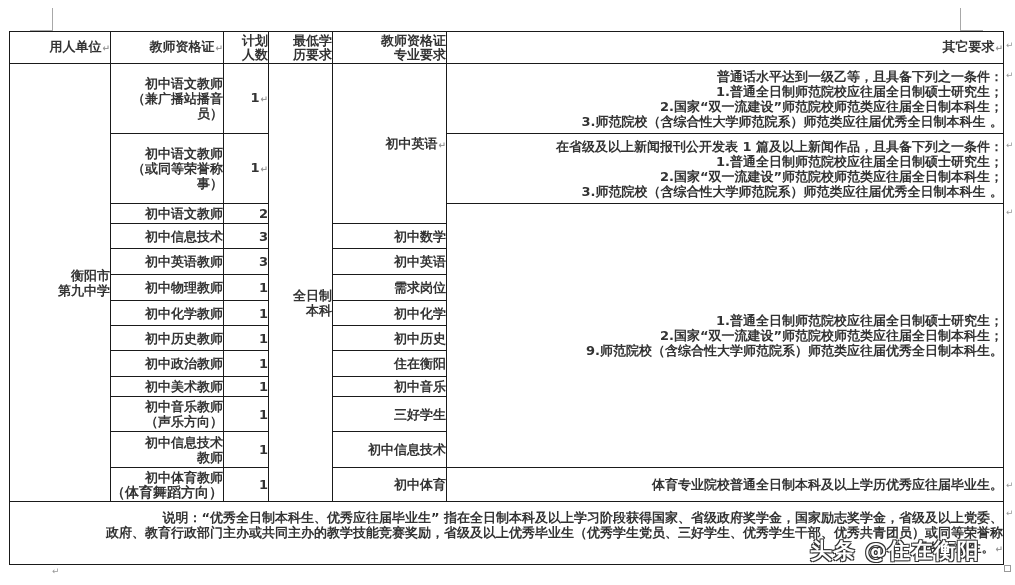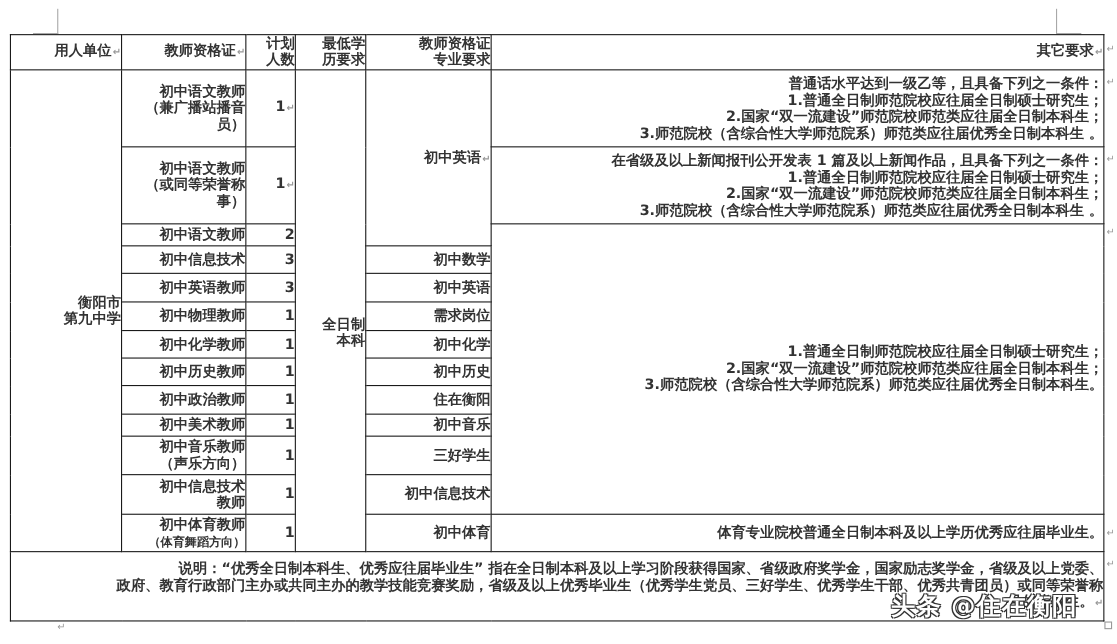--- a/index.html
+++ b/index.html
@@ -8,21 +8,21 @@
   .crop { position: absolute; border-color: #a8a8a8; border-style: solid; width: 0; height: 0; }
   .crop-tl { left: 30px; top: 8px; width: 22px; height: 22px; border-width: 0 1px 1px 0; }
   .crop-tr { left: 960px; top: 8px; width: 22px; height: 22px; border-width: 0 0 1px 1px; }
   table.doc { position: absolute; left: 9px; top: 31px; border-collapse: collapse; table-layout: fixed; }
   table.doc td { border: 1px solid #1a1a1a; padding: 0; font-size: 13px; line-height: 15px; text-align: right; vertical-align: middle; color: #333; font-weight: bold; }
   .pm { color: #999; font-size: 9px; margin-left: 1px; }
   td.req { text-align: left; padding-left: 6px; font-size: 13px; line-height: 15.5px; }
   td.req .line { display: block; white-space: nowrap; }
   td.note { text-align: left; padding: 2px 4px; font-size: 13.5px; line-height: 21px; margin-top: 12px; }
   td.note .indent { display: inline-block; width: 30px; }
-  .sm { font-size: 11px; }
+  .sm { font-size: 14px; }
   .outside-mark { position: absolute; left: 1006px; color: #999; font-size: 9px; }
   .bottom-mark { position: absolute; left: 52px; top: 566px; color: #999; font-size: 9px; }
   .watermark { position: absolute; left: 810px; top: 536px; font-size: 22px; color: #ffffff;
                font-weight: bold; letter-spacing: 1px;
                text-shadow: -1px -1px 0 #333, 1px -1px 0 #333, -1px 1px 0 #333, 1px 1px 0 #333; }
   .end-box { position: absolute; left: 1004px; top: 565px; width: 5px; height: 5px; border: 1px solid #999; }
 </style>
 </head>
 <body>
 
@@ -73,21 +73,21 @@
       <span class="line">3.师范院校（含综合性大学师范院系）师范类应往届优秀全日制本科生 。</span>
     </td>
   </tr>
 
   <tr style="height:20px">
     <td><span>初中语文教师</span></td>
     <td><span>2</span></td>
     <td rowspan="10" class="req">
       <span class="line">1.普通全日制师范院校应往届全日制硕士研究生；</span>
       <span class="line">2.国家“双一流建设”师范院校师范类应往届全日制本科生；</span>
-      <span class="line">3.师范院校（含综合性大学师范院系）师范类应往届优秀全日制本科生。</span>
+      <span class="line">9.师范院校（含综合性大学师范院系）师范类应往届优秀全日制本科生。</span>
     </td>
   </tr>
 
   <tr style="height:25px">
     <td><span>初中信息技术</span></td>
     <td><span>3</span></td>
     <td><span>初中数学</span></td>
   </tr>
 
   <tr style="height:26px">

